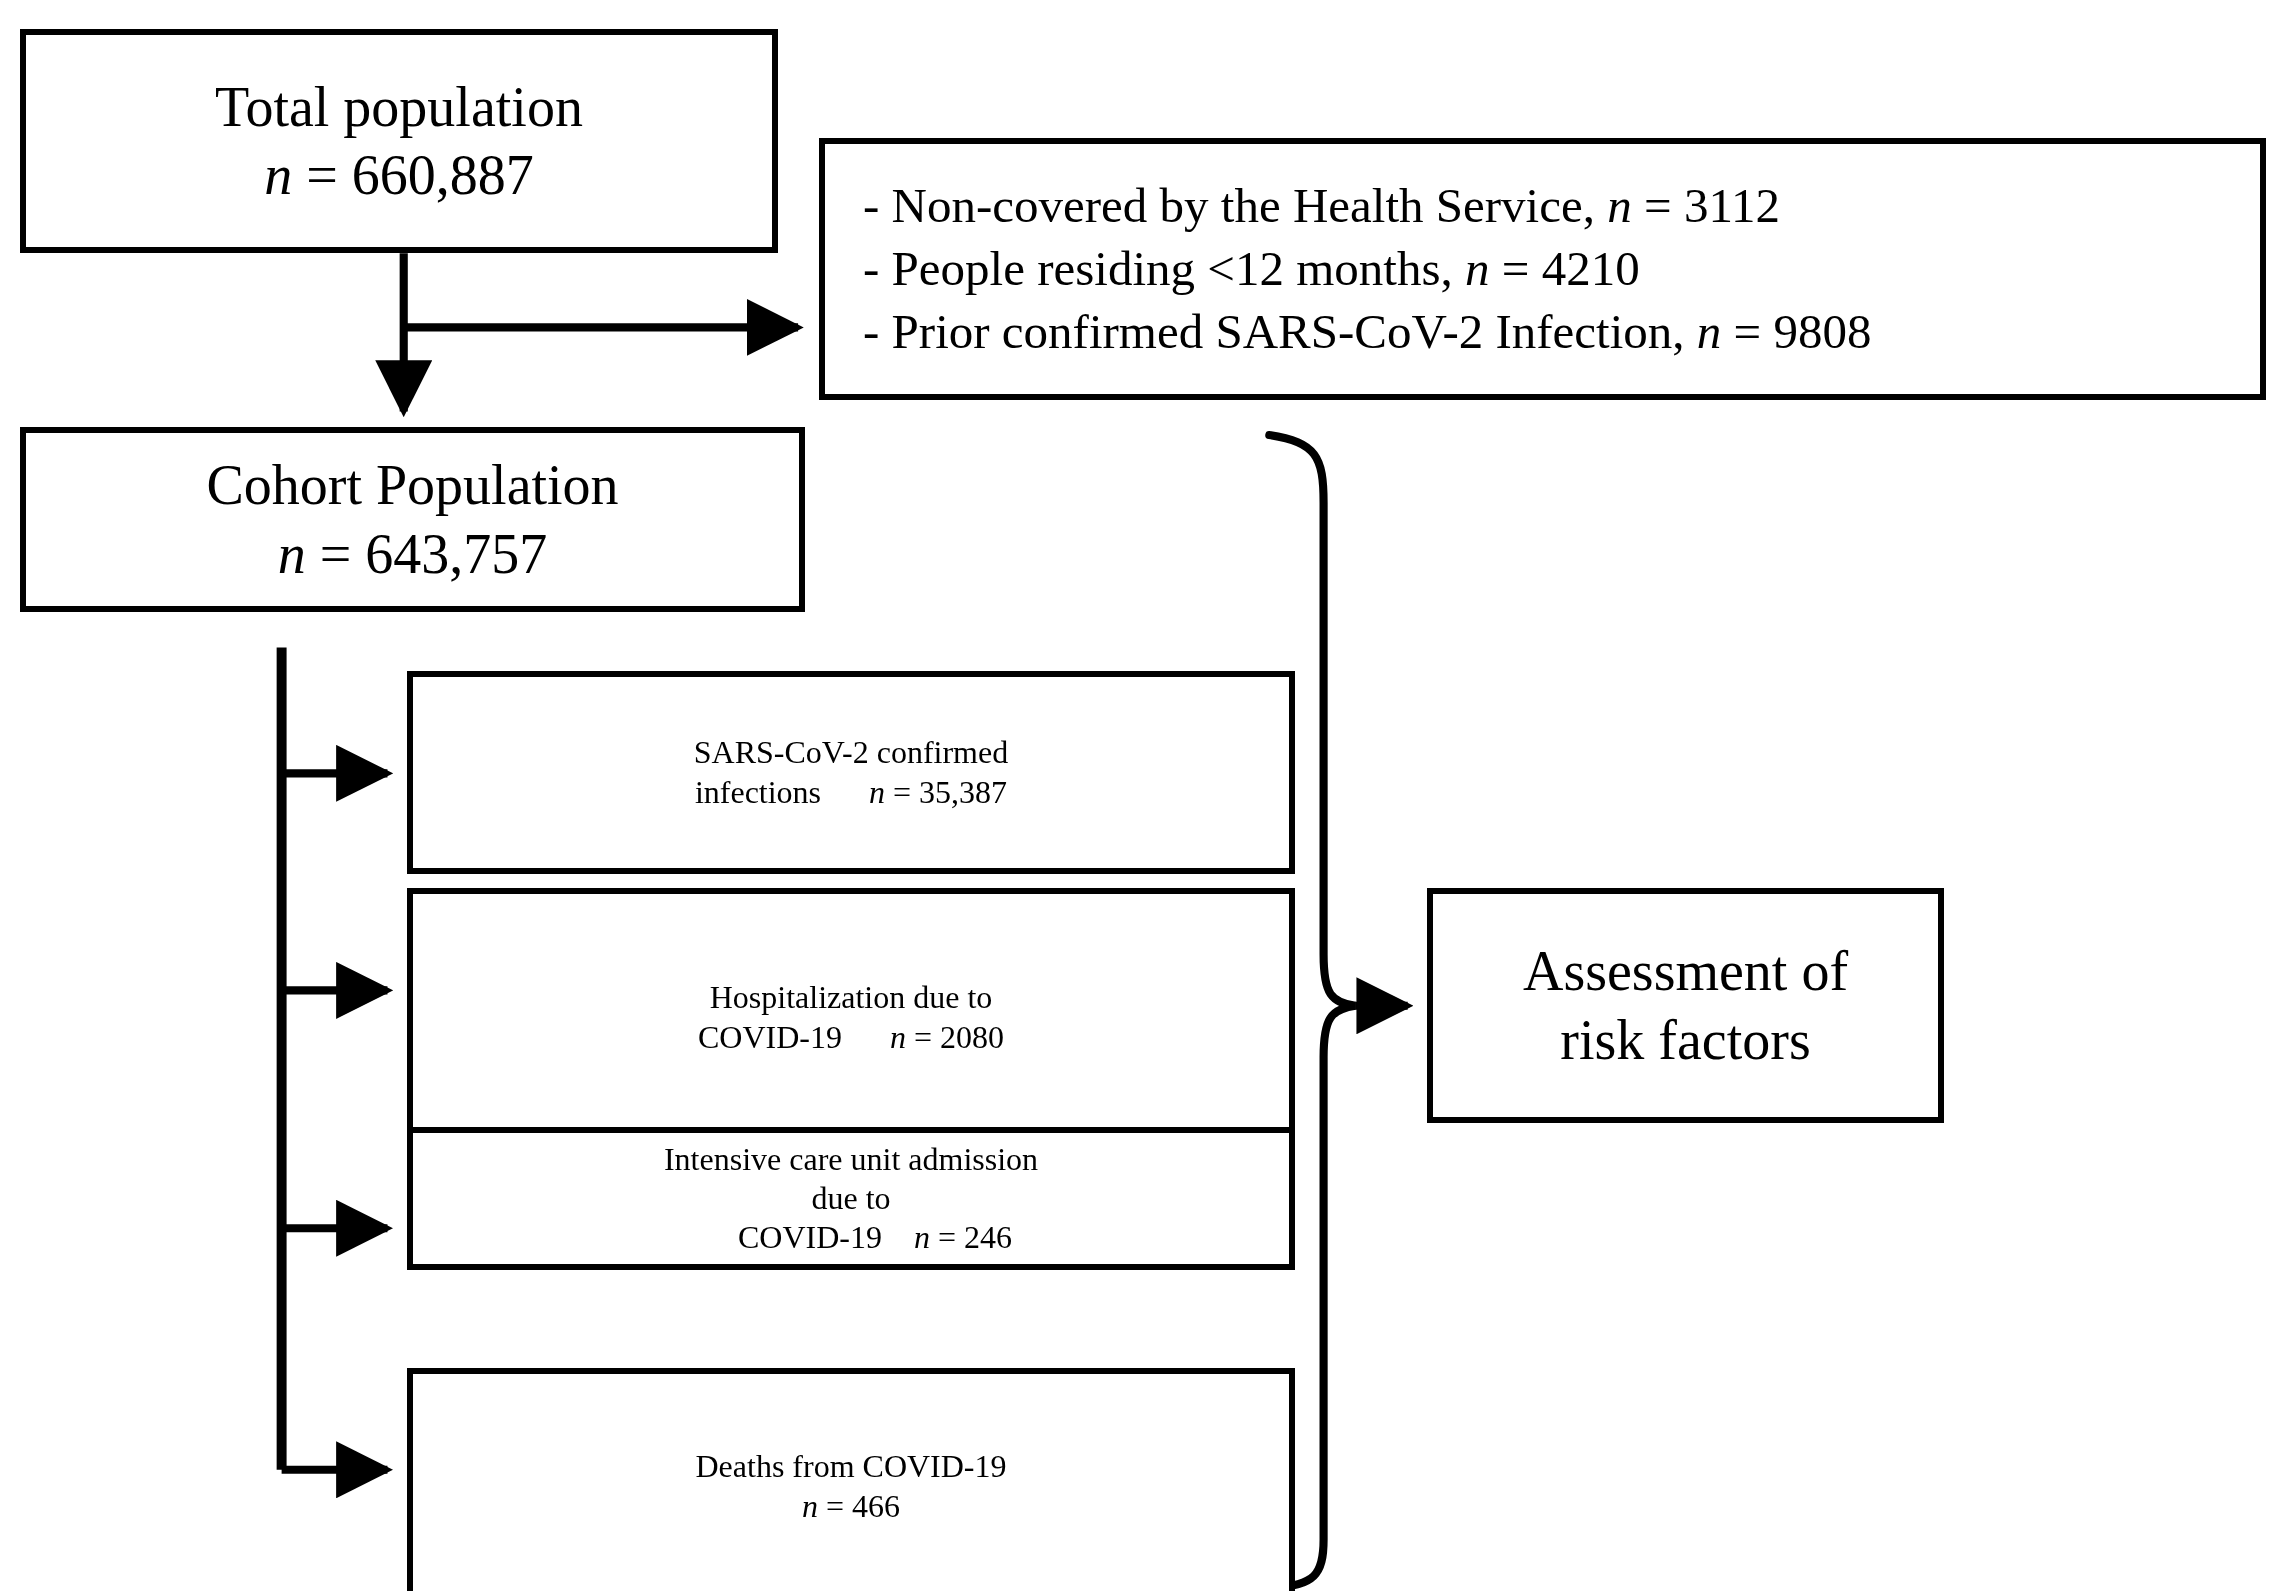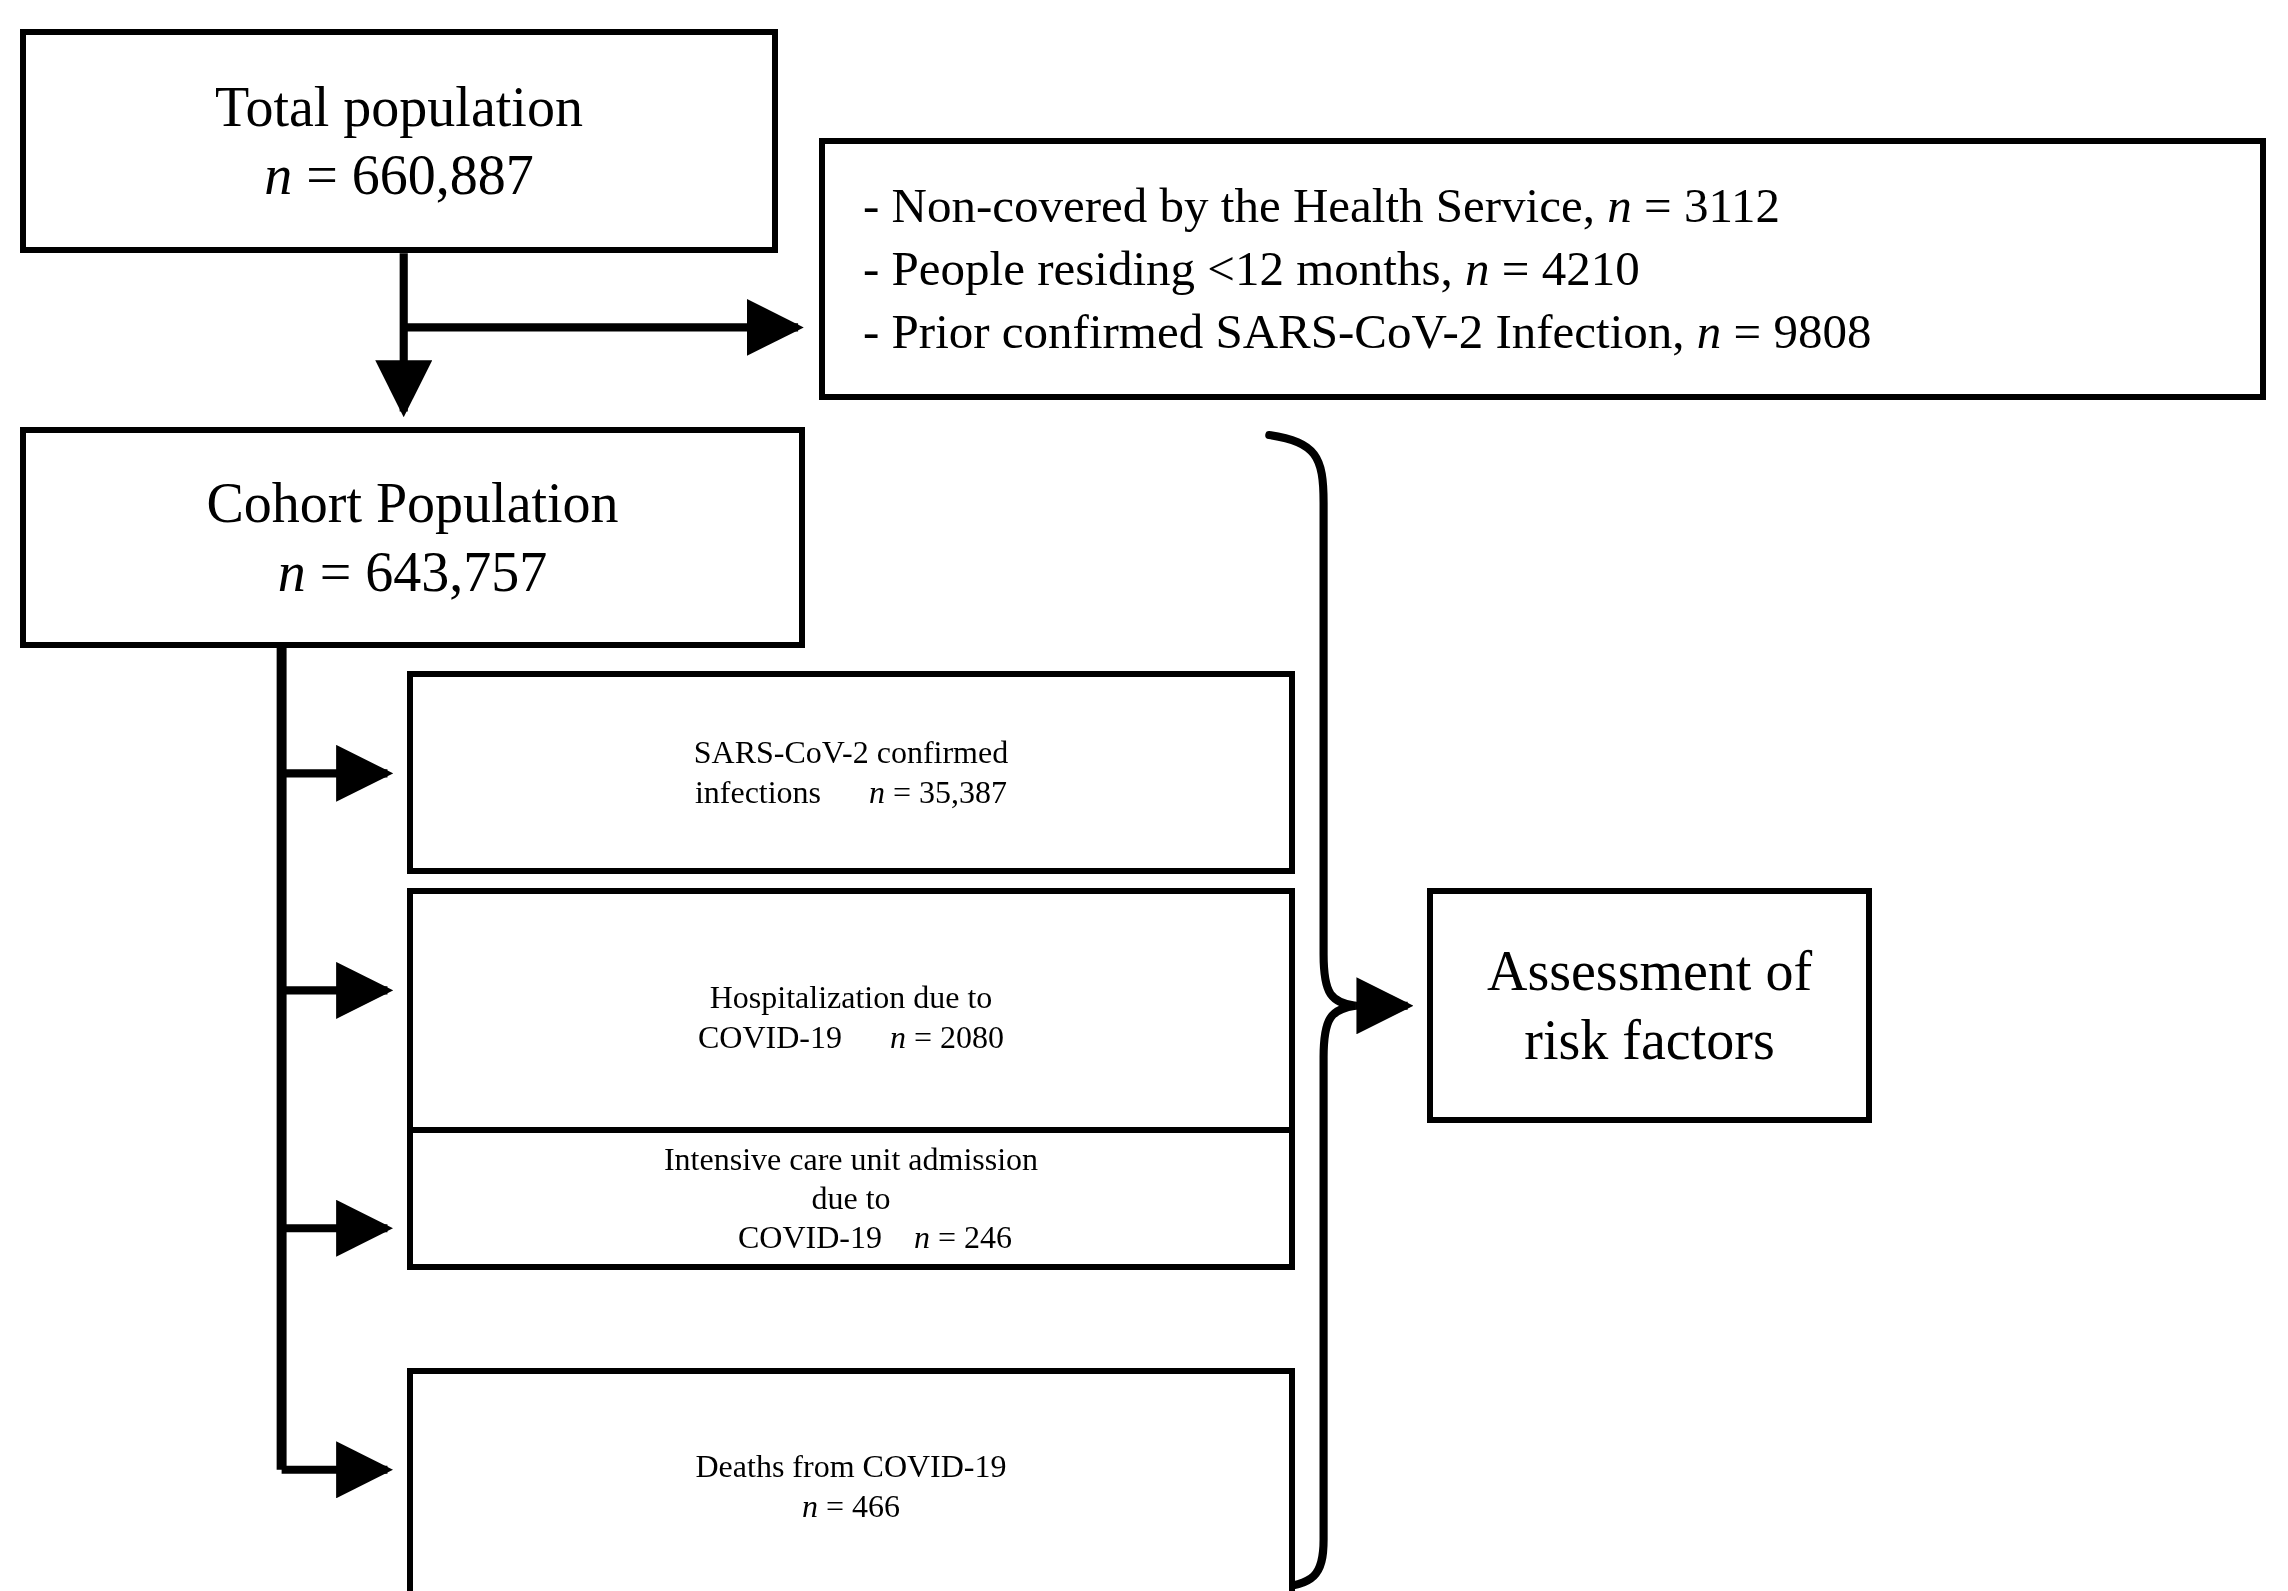--- a/index.html
+++ b/index.html
@@ -53,42 +53,42 @@
     justify-content: center;
     text-align: left;
     padding-left: 38px;
   }
   #node-exclusions .line {
     white-space: nowrap;
     padding: 1.8px 0;
   }
   #node-cohort-population {
     left: 20px; top: 427px;
-    width: 785px; height: 221px;
+    width: 785px; height: 185px;
     font-size: 56px;
   }
 
   .outcome {
     left: 407px;
     width: 888px;
     font-size: 32px;
   }
   #node-outcome-infections { top: 671px;  height: 203px; }
   #node-outcome-hospitalization { top: 888px; height: 259px; }
   #node-outcome-icu { top: 1127px; height: 143px; }
   #node-outcome-deaths { top: 1368px; height: 237px; }
 
   .outcome .line {
     display: block;
     white-space: pre;
   }
 
   #node-assessment {
     left: 1427px; top: 888px;
-    width: 445px; height: 235px;
+    width: 517px; height: 235px;
     font-size: 56px;
   }
 
   
   #connectors {
     position: absolute;
     left: 0; top: 0;
     width: 2289px; height: 1591px;
     pointer-events: none;
   }

